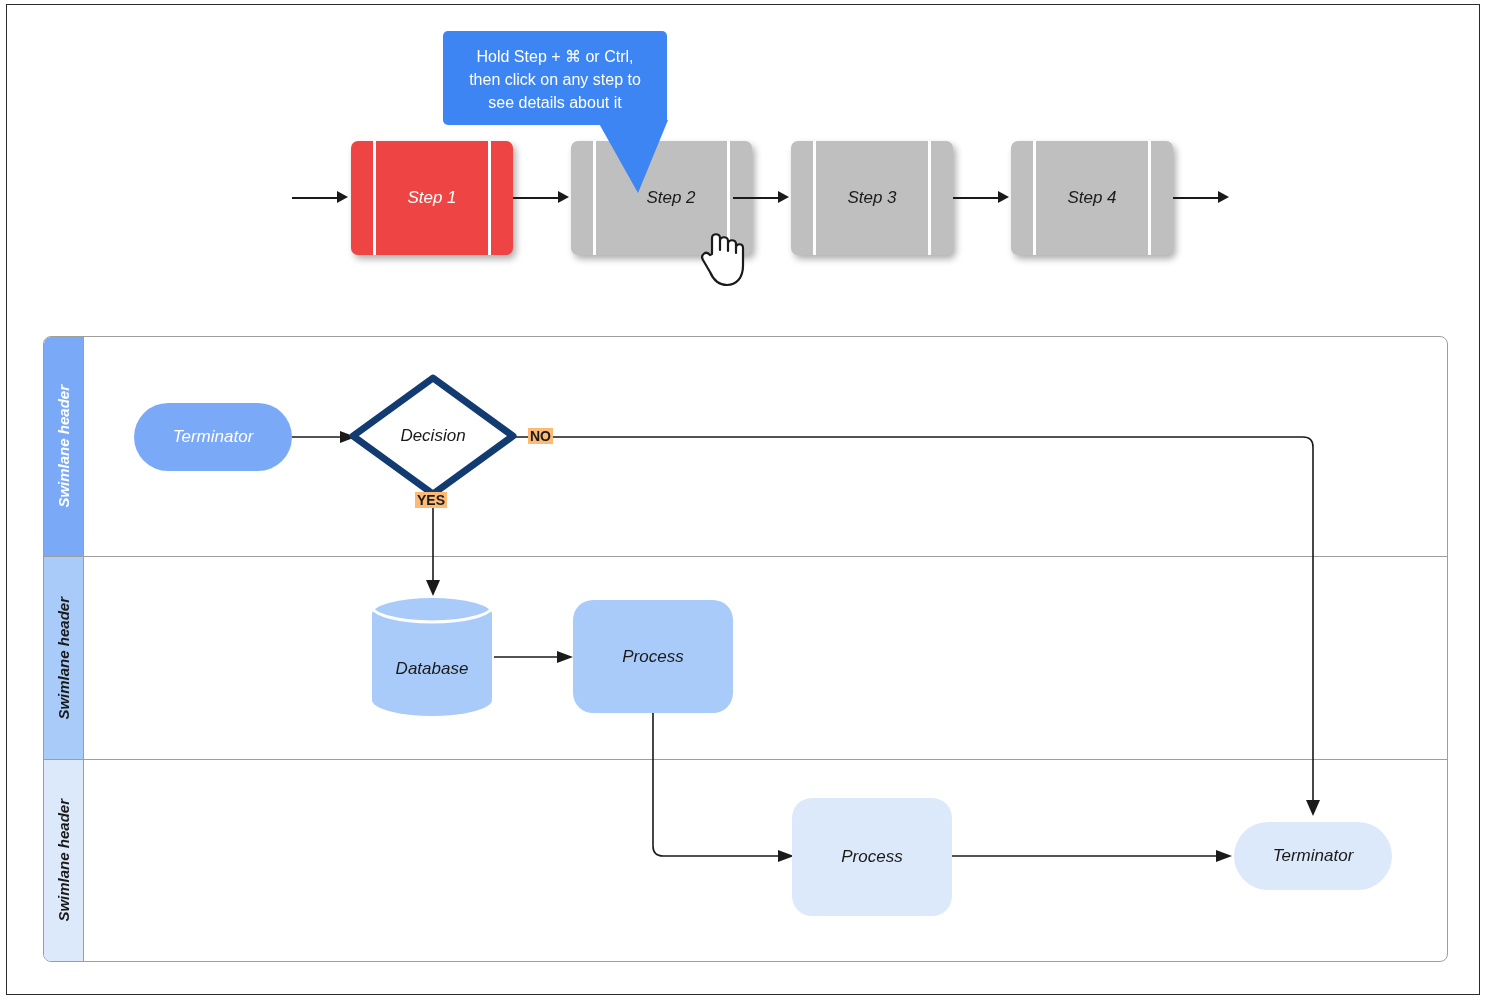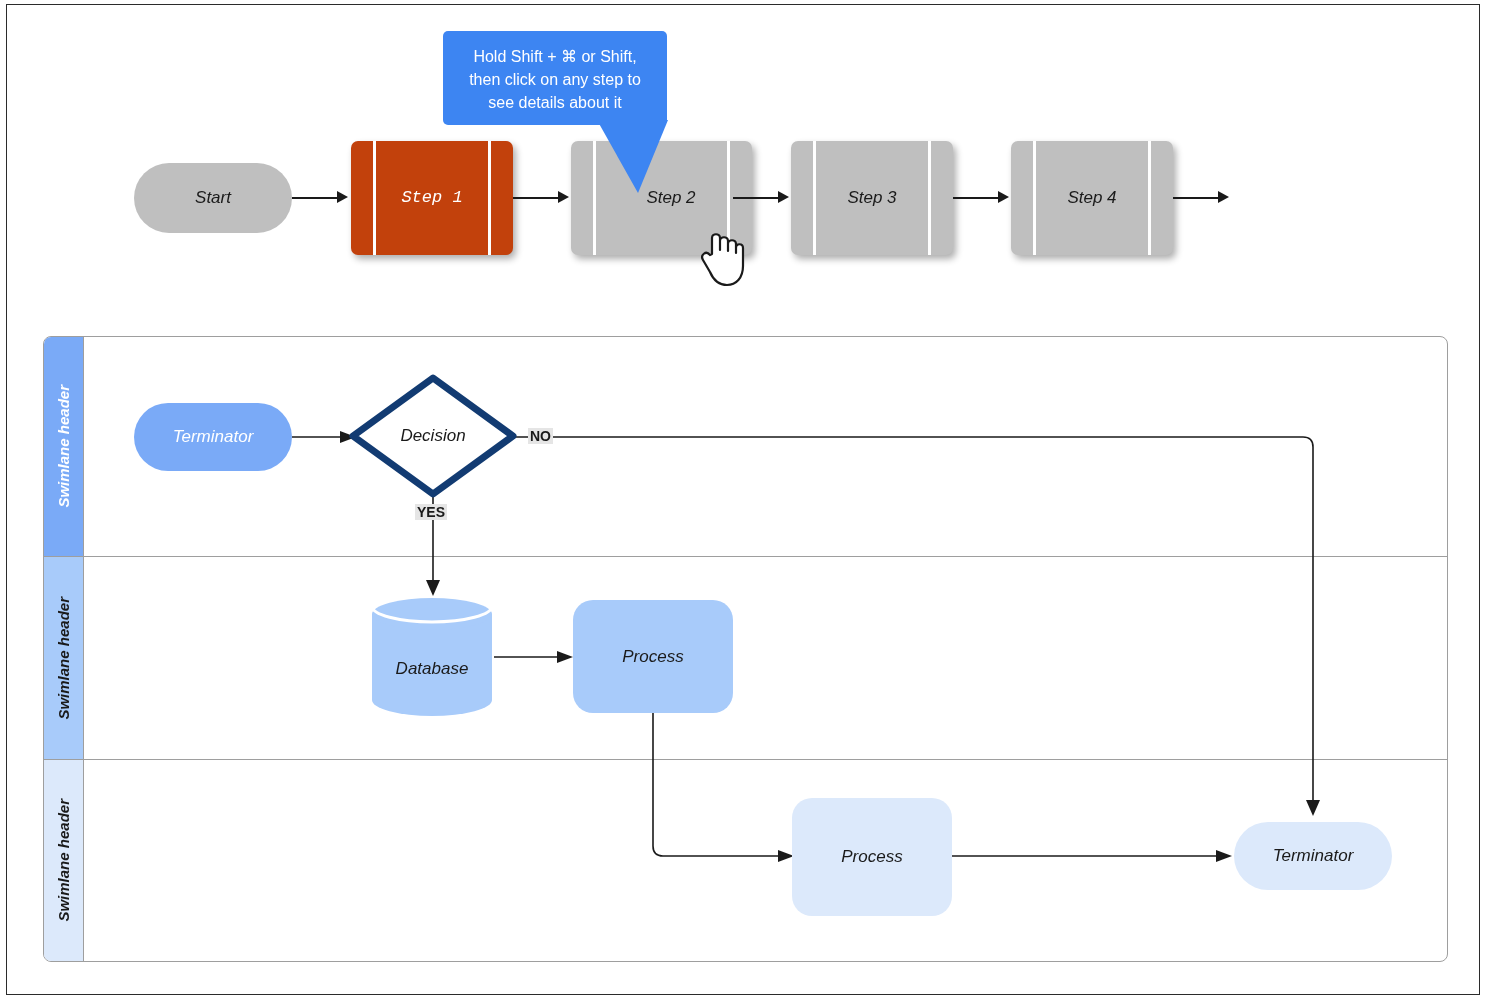--- a/index.html
+++ b/index.html
@@ -61,21 +61,21 @@
   .predef .bar {
     position: absolute;
     top: 0; bottom: 0;
     width: 3px;
     background: #ffffff;
   }
   .predef .bar.l { left: 22px; }
   .predef .bar.r { right: 22px; }
   .predef.grey { background: #bfbfbf; }
   .predef.grey .shape-label { color: #1a1a1a; }
-  .predef.active { background: #c2410c; font-family: Liberation Mono, monospace; }
+  .predef.active { background: #ef4444; }
   .predef.active .shape-label { color: #ffffff; }
 
   .conn {
     position: absolute;
     height: 1.6px;
     background: #1a1a1a;
   }
   .arrowhead {
     position: absolute;
     width: 0; height: 0;
@@ -155,41 +155,38 @@
     border-radius: 44px;
     display: flex;
     align-items: center;
     justify-content: center;
   }
   .edge-label {
     position: absolute;
     font-size: 14px;
     font-weight: bold;
     color: #1a1a1a;
-    background: #e5e5e5;
+    background: #fdba74;
     padding: 0 2px;
     white-space: nowrap;
   }
   svg.overlay {
     position: absolute;
     left: 0; top: 0;
     width: 1488px;
     height: 1001px;
     pointer-events: none;
   }
 </style>
 </head>
 <body>
 
 <div id="page">
   <div id="frame"></div>
 
-  <div class="term-pill" style="left:134px; top:163px; width:158px; height:70px;">
-    <div class="shape-label">Start</div>
-  </div>
   <div class="conn" style="left:292px; top:197px; width:48px;"></div>
   <div class="arrowhead" style="left:337px; top:191px;"></div>
 
   <div class="predef active" style="left:351px; top:141px; width:162px; height:114px;">
     <div class="bar l"></div>
     <div class="bar r"></div>
     <div class="shape-label">Step 1</div>
   </div>
   <div class="conn" style="left:513px; top:197px; width:48px;"></div>
   <div class="arrowhead" style="left:558px; top:191px;"></div>
@@ -213,21 +210,21 @@
   <div class="predef grey" style="left:1011px; top:141px; width:162px; height:114px;">
     <div class="bar l"></div>
     <div class="bar r"></div>
     <div class="shape-label">Step 4</div>
   </div>
   <div class="conn" style="left:1173px; top:197px; width:48px;"></div>
   <div class="arrowhead" style="left:1218px; top:191px;"></div>
 
 
   <div id="tooltip">
-    <div>Hold Shift + ⌘ or Shift,</div>
+    <div>Hold Step + ⌘ or Ctrl,</div>
     <div>then click on any step to</div>
     <div>see details about it</div>
   </div>
   <svg class="overlay">
     <polygon points="597,120 668,120 638,193" fill="#3d85f2"></polygon>
   </svg>
 
   <svg id="cursor" width="56" height="66" viewBox="0 0 56 66">
     <path d="M12 30 L12 14 C12 9 20 9 20 14 L20 26 L20 17 C20 12 28 12 28 17 L28 27
              L28 20 C28 15 36 15 36 20 L36 29 L36 24 C36 19 43 19 43 24 L43 42
@@ -279,21 +276,21 @@
   <div class="pill" style="left:134px; top:403px; width:158px; height:68px; background:#7aaaf7;">
     <div class="shape-label" style="color:#ffffff;">Terminator</div>
   </div>
 
   <svg class="overlay">
     <polygon points="433,378 513,436 433,494 353,436" fill="#ffffff" stroke="#123b72" stroke-width="7" stroke-linejoin="round" style="pointer-events:all;"></polygon>
   </svg>
   <div class="shape-label" style="position:absolute; left:353px; top:426px; width:160px;">Decision</div>
 
   <div class="edge-label" style="left:528px; top:428px;">NO</div>
-  <div class="edge-label" style="left:415px; top:504px;">YES</div>
+  <div class="edge-label" style="left:415px; top:492px;">YES</div>
 
   <svg class="overlay">
     <g style="pointer-events:all;">
       <path d="M372,614 L372,700 A60,16 0 0 0 492,700 L492,614 Z" fill="#a8cbfa"></path>
       <ellipse cx="432" cy="614" rx="60" ry="16" fill="#a8cbfa"></ellipse>
       <path d="M372,606 A60,16 0 0 0 492,606" fill="none" stroke="#ffffff" stroke-width="3"></path>
     </g>
   </svg>
   <div class="shape-label" style="position:absolute; left:352px; top:659px; width:160px;">Database</div>
 

